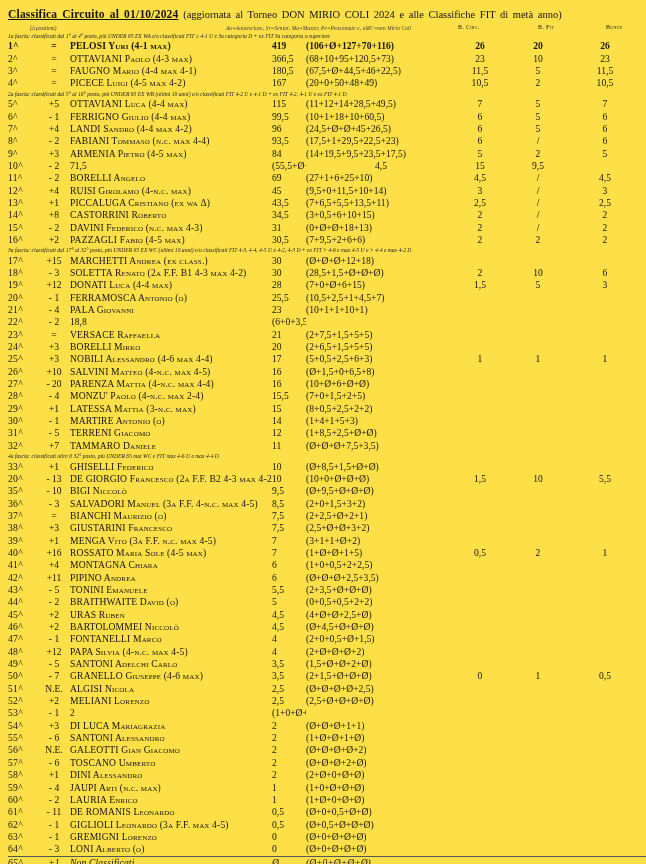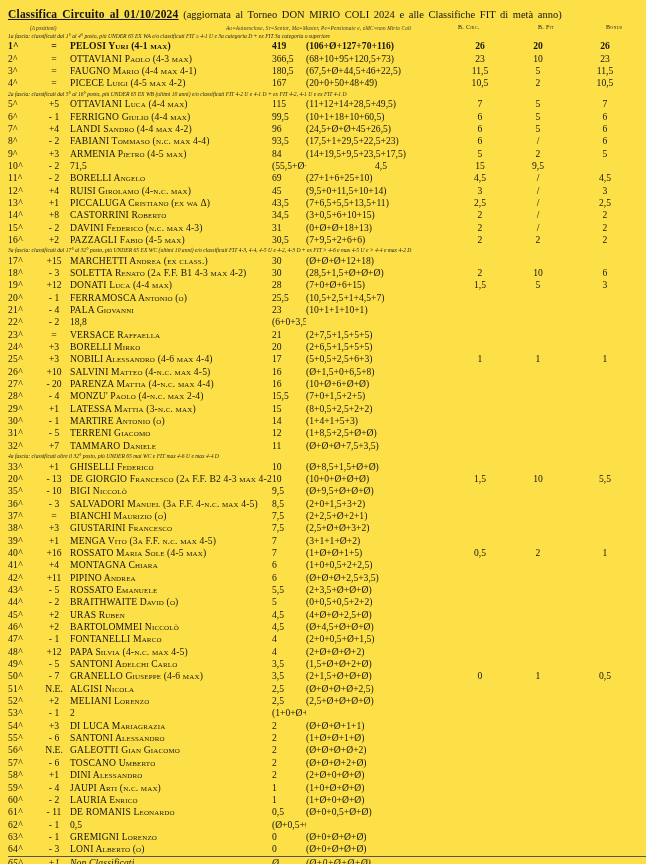--- a/index.html
+++ b/index.html
@@ -483,21 +483,21 @@
     <span class="c name">PIPINO Andrea</span>
     <span class="c pts">6</span>
     <span class="c det">(Ø+Ø+Ø+2,5+3,5)</span>
     <span class="c bc"></span>
     <span class="c bf"></span>
     <span class="c bo"></span>
   </div>
       <div class="row">
     <span class="c pos">43^</span>
     <span class="c delta">- 5</span>
-    <span class="c name">ROSSATO Emanuele</span>
+    <span class="c name">TONINI Emanuele</span>
     <span class="c pts">5,5</span>
     <span class="c det">(2+3,5+Ø+Ø+Ø)</span>
     <span class="c bc"></span>
     <span class="c bf"></span>
     <span class="c bo"></span>
   </div>
       <div class="row">
     <span class="c pos">44^</span>
     <span class="c delta">- 2</span>
     <span class="c name">BRAITHWAITE David (o)</span>
@@ -672,20 +672,21 @@
     <span class="c name">DE ROMANIS Leonardo</span>
     <span class="c pts">0,5</span>
     <span class="c det">(Ø+0+0,5+Ø+Ø)</span>
     <span class="c bc"></span>
     <span class="c bf"></span>
     <span class="c bo"></span>
   </div>
       <div class="row">
     <span class="c pos">62^</span>
     <span class="c delta">- 1</span>
+    <span class="c name">GIGLIOLI Leonardo (3a F.F. max 4-5)</span>
     <span class="c pts">0,5</span>
     <span class="c det">(Ø+0,5+Ø+Ø+Ø)</span>
     <span class="c bc"></span>
     <span class="c bf"></span>
     <span class="c bo"></span>
   </div>
       <div class="row">
     <span class="c pos">63^</span>
     <span class="c delta">- 1</span>
     <span class="c name">GREMIGNI Lorenzo</span>

